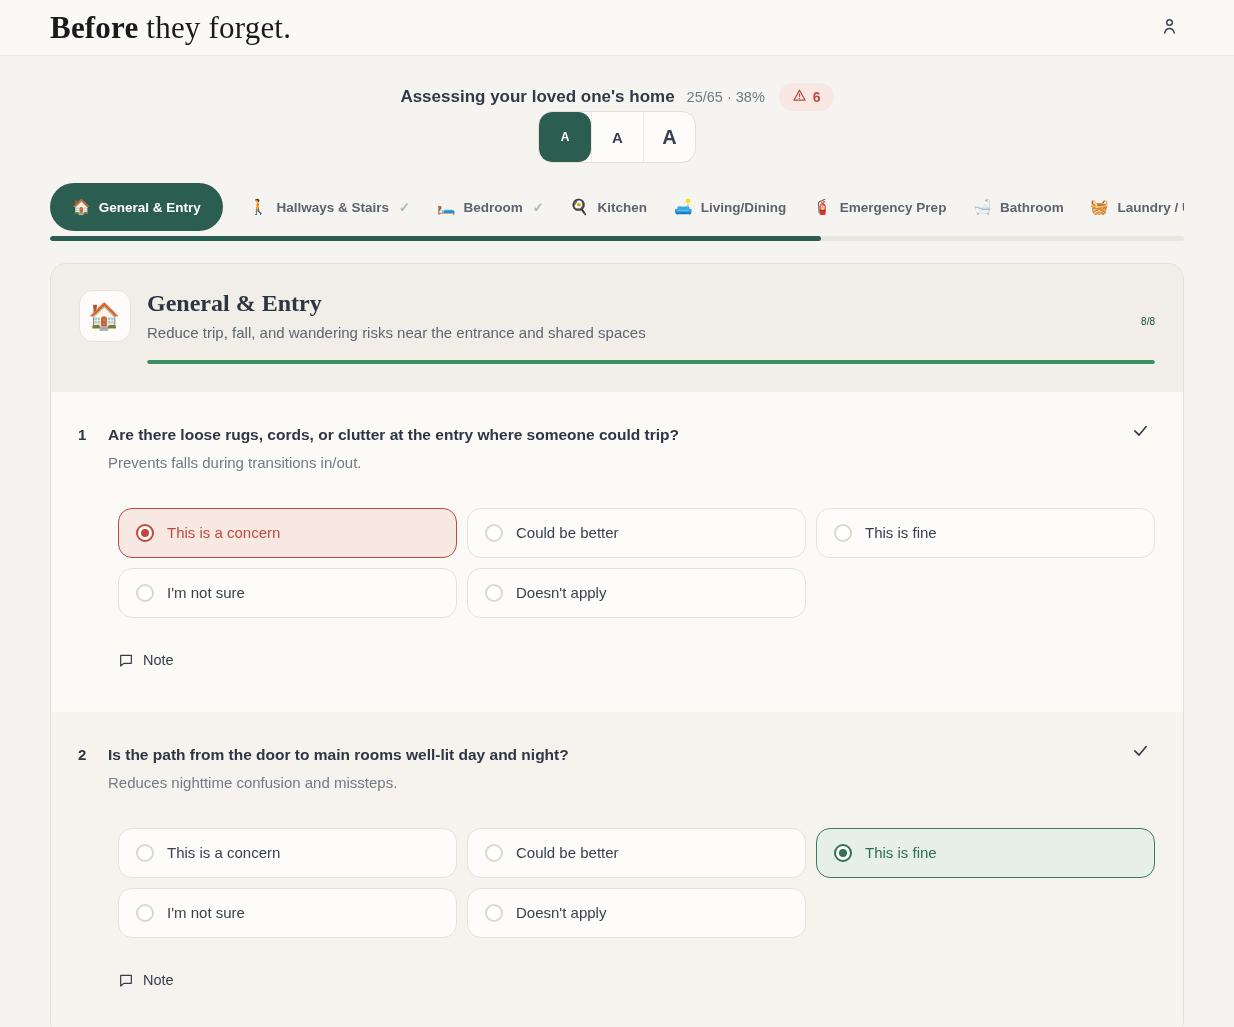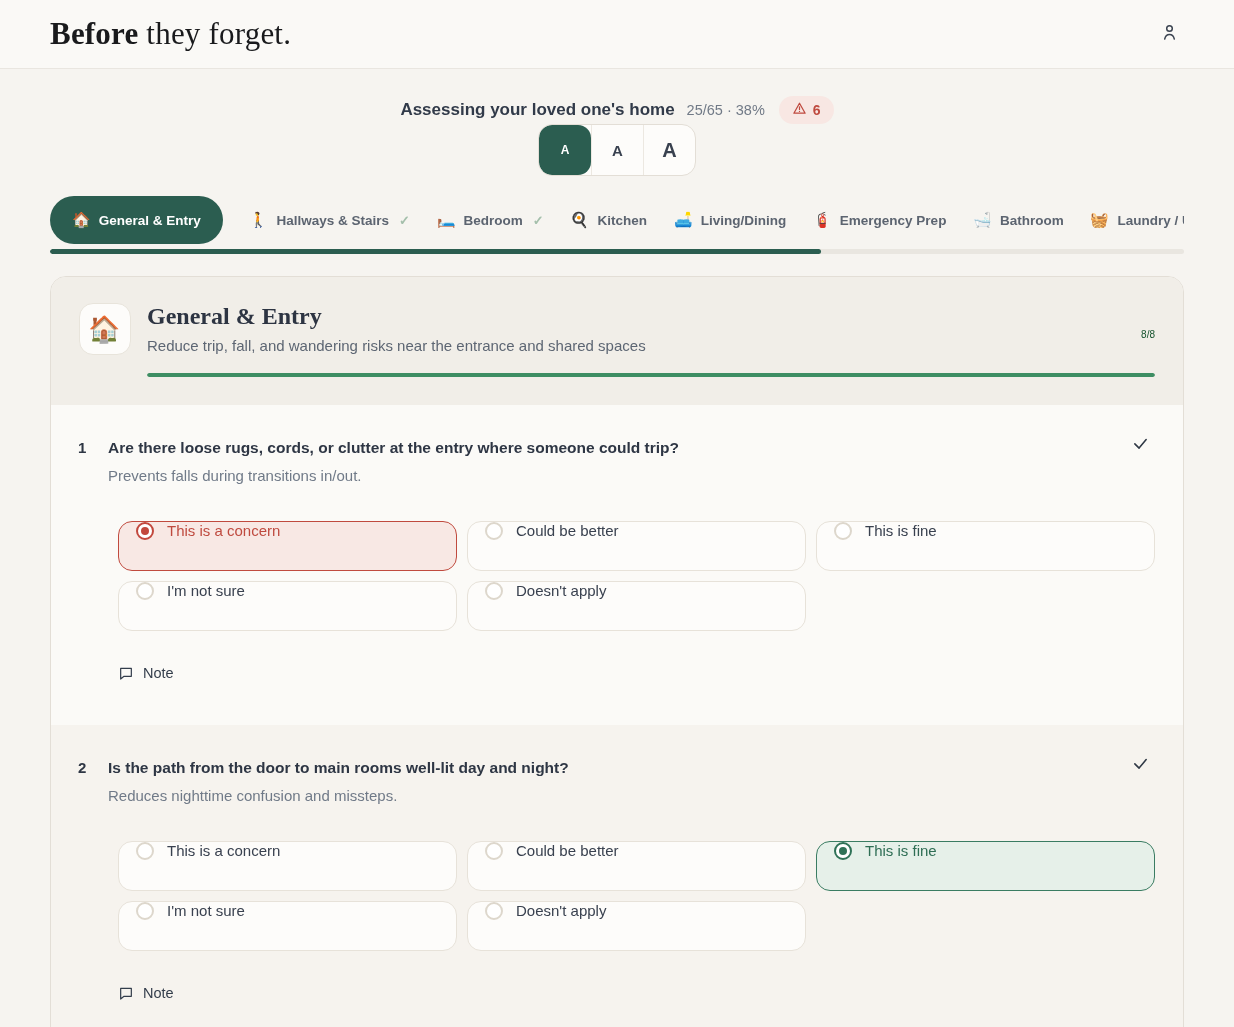--- a/index.html
+++ b/index.html
@@ -1,20 +1,20 @@
 <!DOCTYPE html>
 <html><head>
 <meta charset="utf-8">
 <style>
   * { margin:0; padding:0; box-sizing:border-box; }
   html,body { width:1234px; height:1027px; overflow:hidden; }
   body { font-family:"Liberation Sans", sans-serif; background:#f6f4f0; color:#323b4a; }
 
   
-  .topbar { height:69px; background:#faf9f6; border-bottom:1px solid #e9e6e0;
+  .topbar { height:56px; background:#faf9f6; border-bottom:1px solid #e9e6e0;
             display:flex; align-items:center; justify-content:space-between; padding:0 50px 0 50px; }
   .logo { font-family:"Liberation Serif", serif; font-size:31px; color:#191a1c; letter-spacing:.2px; }
   .logo .w1 { font-weight:700; }
   .logo .w2 { font-weight:400; }
   .profile-btn { background:none; border:none; cursor:pointer; display:flex; padding:4px; }
 
   
   .toolbar { display:flex; align-items:center; justify-content:space-between; margin:0 50px; padding-top:27px;flex-direction:column; }
   .status-group { display:flex; align-items:center; }
   .page-title { font-size:17px; font-weight:700; color:#313a49; }
@@ -61,21 +61,21 @@
   .question { padding:33px 28px 40px 27px; position:relative; }
   .question.q1 { background:#fbfaf7; }
   .question.q2 { background:#f6f3ee; }
   .q-head { display:flex; gap:16px; padding-right:60px; }
   .q-num { width:14px; font-size:15px; font-weight:700; color:#2e3644; padding-top:1px; }
   .q-text { font-size:15.5px; font-weight:700; color:#2e3644; line-height:1.35; }
   .q-hint { font-size:15px; color:#707a88; margin-top:8px; }
   .q-done { position:absolute; top:30px; right:34px; }
 
   .options { display:grid; grid-template-columns:repeat(3,1fr); gap:10px; margin:37px 0 0 40px; }
-  .option { display:flex; align-items:flex-start; gap:13px; height:50px; padding:0 17px;
+  .option { display:flex; align-items:center; gap:13px; height:50px; padding:0 17px;
             background:#fdfcfa; border:1px solid #e7e2d9; border-radius:14px; cursor:pointer;
             font-size:15px; color:#39414f; font-family:"Liberation Sans", sans-serif; text-align:left; }
   .radio { width:18px; height:18px; flex:0 0 18px; border-radius:50%; border:2px solid #ddd7cc;
            background:#fff; display:flex; align-items:center; justify-content:center; }
   .radio .dot { width:8px; height:8px; border-radius:50%; }
   .option.sel-concern { background:#f8e8e4; border:1.5px solid #c04a3e; color:#bf4a3f; font-weight:500; }
   .option.sel-concern .radio { border-color:#c2483d; }
   .option.sel-concern .dot { background:#c2483d; }
   .option.sel-fine { background:#e6f0e9; border:1.5px solid #3a7c62; color:#2f6e55; font-weight:500; }
   .option.sel-fine .radio { border-color:#2f7257; }

